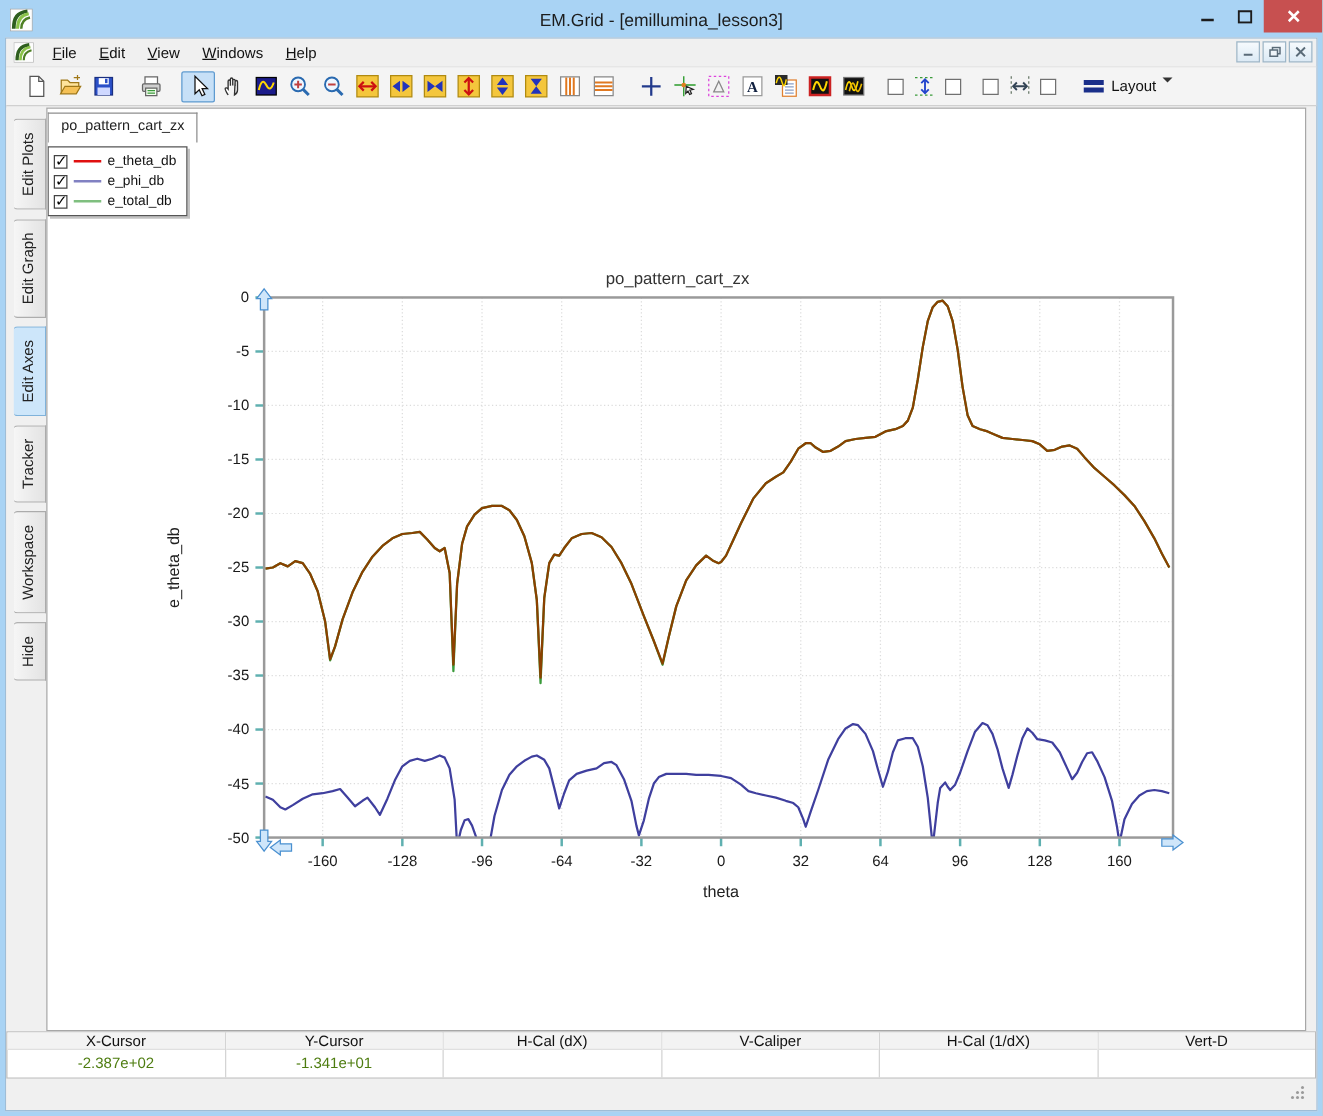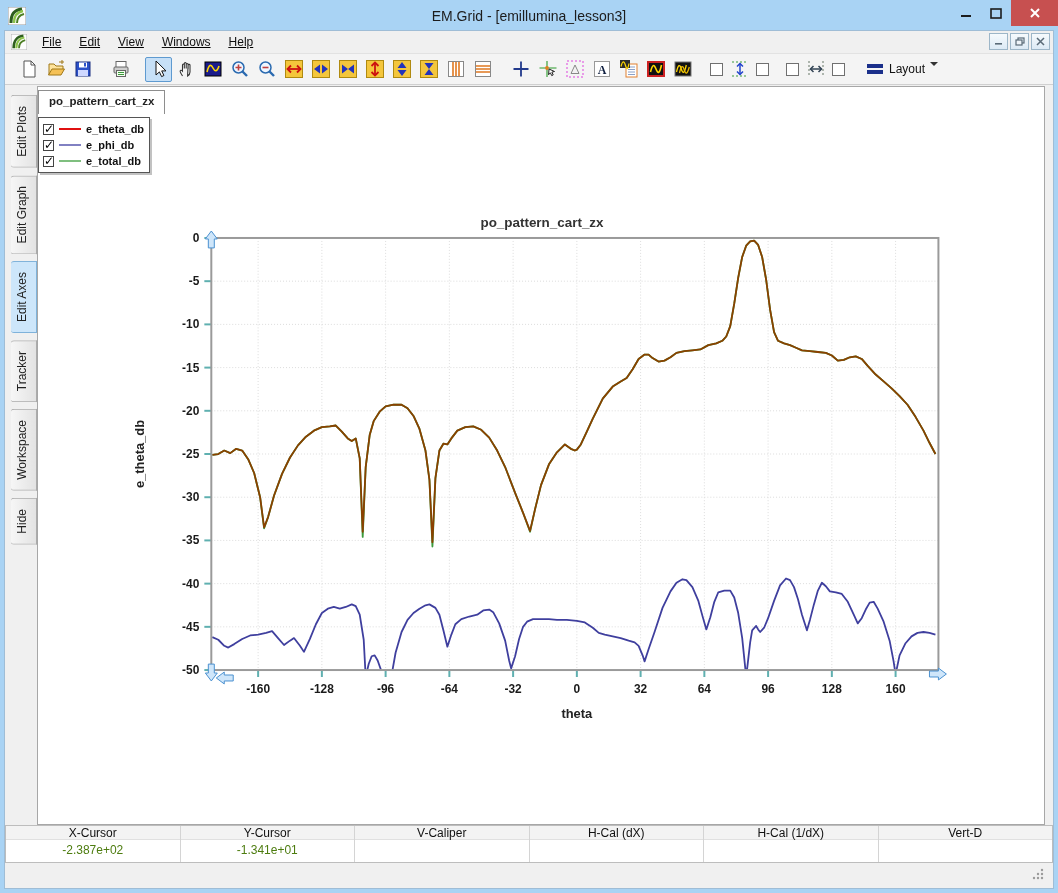--- a/index.html
+++ b/index.html
@@ -9,21 +9,21 @@
   
   .titlebar{position:absolute;top:0;left:0;right:0;height:32px;display:flex;align-items:center;}
   .app-icon{margin-left:8px;width:18px;height:18px;flex:0 0 auto;}
   .title{position:absolute;left:0;right:0;text-align:center;font-size:14px;color:#1c1c1c;}
   .win-controls{position:absolute;top:0;right:0;display:flex;height:26px;}
   .wc{display:flex;align-items:center;justify-content:center;width:30px;height:26px;cursor:default;}
   .wc.close{width:47px;background:#c75050;}
   
   .frame{position:absolute;left:4px;right:4px;top:30px;bottom:4px;background:#f0f0f0;border:1px solid #9fbdd6;}
   
-  .menubar{position:absolute;top:0;left:0;right:0;height:23px;background:#f0f0f0;border-bottom:1px solid #e2e2e2;display:flex;align-items:center;text-decoration:underline;}
+  .menubar{position:absolute;top:0;left:0;right:0;height:23px;background:#f0f0f0;border-bottom:1px solid #e2e2e2;display:flex;align-items:center;}
   .menu-icon{width:16px;height:16px;margin:0 6px 0 6px;}
   .menu-item{padding:3px 9px;font-size:12px;color:#111;}
   .menu-item u{text-decoration:underline;}
   .mdi-controls{position:absolute;right:3px;top:2px;display:flex;gap:2px;}
   .mdi-btn{width:19px;height:17px;border:1px solid #9db6c8;background:linear-gradient(#f6fafd,#dceaf5);
            display:flex;align-items:center;justify-content:center;}
   
   .toolbar{position:absolute;top:23px;left:0;right:0;height:31px;background:#f4f4f4;border-bottom:1px solid #d0d0d0;
            display:flex;align-items:center;padding-left:10px;}
   .ti{width:27px;height:25px;display:flex;align-items:center;justify-content:center;border-radius:2px;}
@@ -32,21 +32,21 @@
   .cbx{width:13px;height:13px;border:1px solid #707070;background:#fff;margin:0 3px;}
   .layout-btn{display:flex;gap:5px;padding:3px 7px;font-size:12px;color:#111;}
   .caret{width:0;height:0;border-left:4px solid transparent;border-right:4px solid transparent;border-top:4px solid #333;}
   
   .bodyrow{position:absolute;top:55px;left:0;right:0;bottom:63px;display:flex;}
   .sidebar{width:32px;flex:0 0 auto;background:#f0f0f0;padding-top:9px;display:flex;flex-direction:column;align-items:flex-end;gap:7px;}
   .vtab{writing-mode:vertical-rl;transform:rotate(180deg);font-size:12px;color:#222;
         background:linear-gradient(90deg,#e3e3e3,#f6f6f6);border:1px solid #ababab;border-right:none;
         border-radius:0 3px 3px 0;padding:10px 4px;width:26px;text-align:center;}
   .vtab.active{background:#cde6fa;border-color:#7fb2da;}
-  .main{position:relative;flex:1 1 auto;background:#fff;border:1px solid #a7a7a7;margin-right:8px;overflow:hidden;font-weight:bold;}
+  .main{position:relative;flex:1 1 auto;background:#fff;border:1px solid #a7a7a7;margin-right:8px;overflow:hidden;}
   #chart-svg{position:absolute;left:0;top:0;width:100%;height:100%;}
   .ctick{font-family:"Liberation Sans",sans-serif;font-size:12px;fill:#1a1a1a;}
   .ctitle{font-family:"Liberation Sans",sans-serif;font-size:13.5px;fill:#333;}
   .caxis{font-family:"Liberation Sans",sans-serif;font-size:13px;fill:#222;}
   
   .doc-tab{position:absolute;left:0px;top:3px;height:24px;background:#fff;border:1px solid #8e8e8e;border-bottom:none;
            padding:4px 10px 0 10px;font-size:11.5px;color:#222;z-index:3;}
   .legend{position:absolute;left:0px;top:30px;width:112px;background:#fff;border:1px solid #555;
           box-shadow:2px 2px 0 rgba(120,120,120,.45);padding:3px 4px;z-index:3;}
   .lgrow{display:flex;align-items:center;gap:5px;height:16px;}
@@ -443,25 +443,25 @@
     <div class="statusbar">
       <div class="scol">
         <div class="shead">X-Cursor</div>
         <div class="sval">-2.387e+02</div>
       </div>
       <div class="scol">
         <div class="shead">Y-Cursor</div>
         <div class="sval">-1.341e+01</div>
       </div>
       <div class="scol">
+        <div class="shead">H-Cal (dX)</div>
+        <div class="sval"></div>
+      </div>
+      <div class="scol">
         <div class="shead">V-Caliper</div>
-        <div class="sval"></div>
-      </div>
-      <div class="scol">
-        <div class="shead">H-Cal (dX)</div>
         <div class="sval"></div>
       </div>
       <div class="scol">
         <div class="shead">H-Cal (1/dX)</div>
         <div class="sval"></div>
       </div>
       <div class="scol">
         <div class="shead">Vert-D</div>
         <div class="sval"></div>
       </div>

